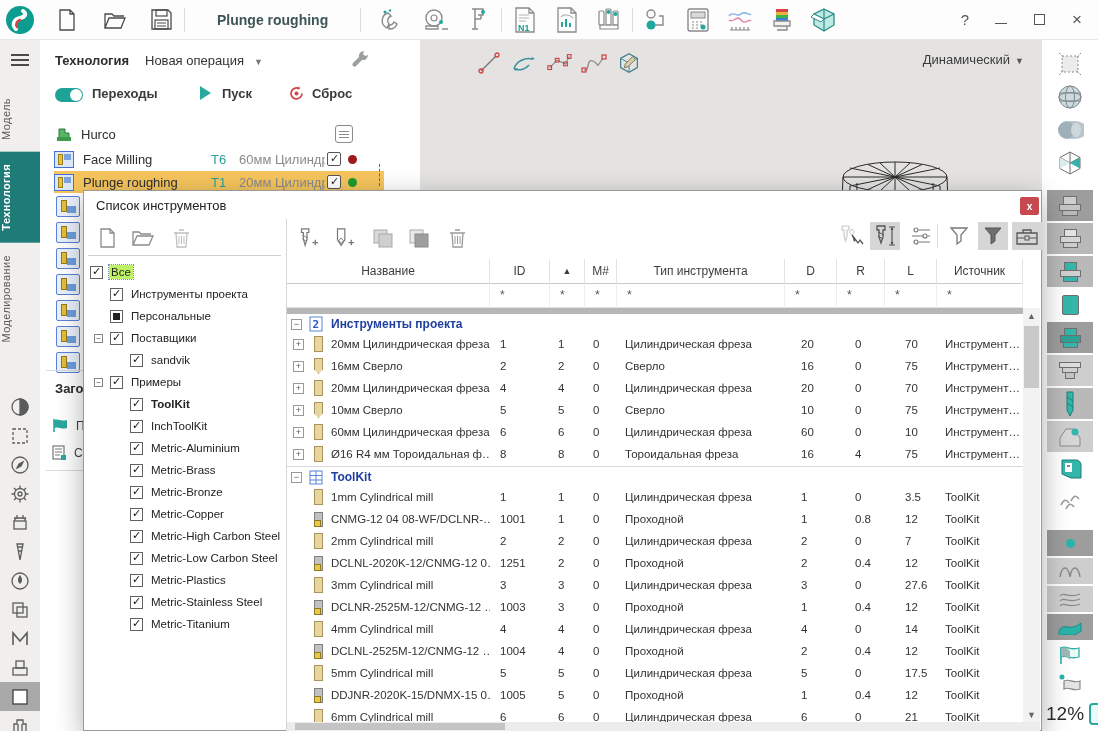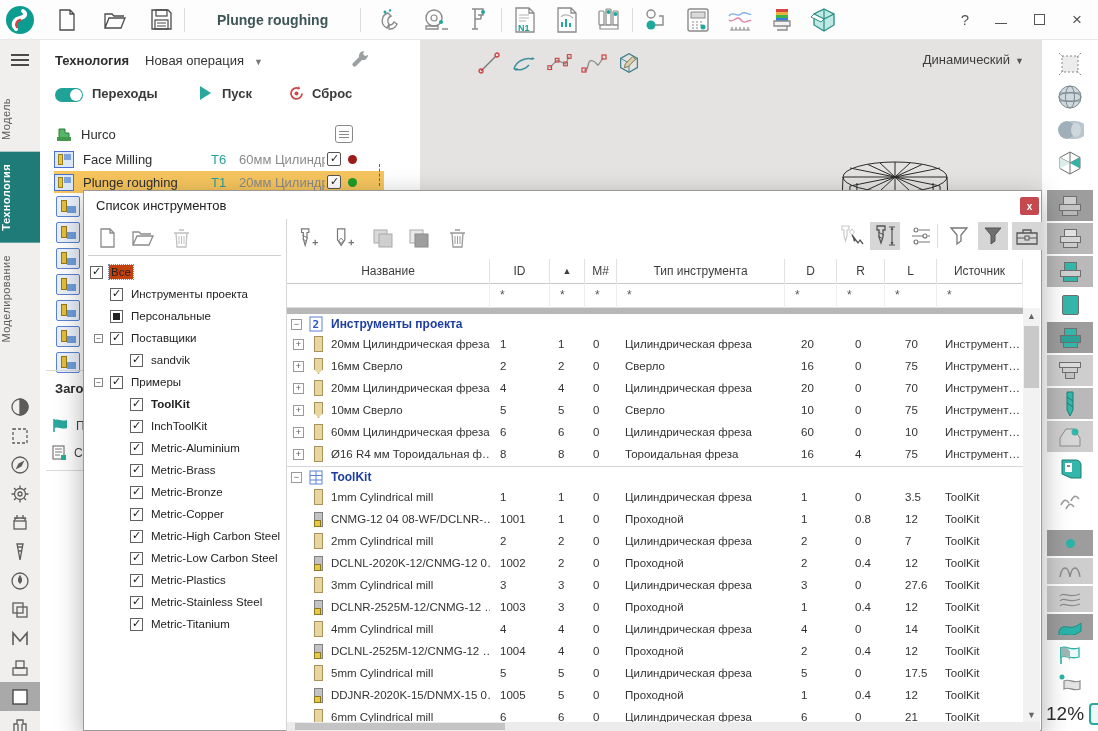--- a/index.html
+++ b/index.html
@@ -96,21 +96,21 @@
 
 
 #lib-tree{position:absolute;left:4px;top:70px;width:196px}
 .lt-row{height:22px;display:flex;align-items:center;position:relative;cursor:pointer}
 .lt-exp{position:absolute;width:9px;height:9px;border:1px solid #848484;background:#fff;font-size:8px;line-height:7px;text-align:center;color:#444}
 .lt-chk{width:13px;height:13px;border:1px solid #616161;background:#fff;position:relative;flex:none}
 .lt-chk.checked::after{content:"✓";position:absolute;left:1px;top:-2px;font-size:11px;color:#111}
 .lt-chk.partial::after{content:"";position:absolute;left:2px;top:2px;width:7px;height:7px;background:#222}
 .lt-lbl{font-size:11.5px;color:#222;margin-left:6px;white-space:nowrap;padding:1px 2px}
 .lt-lbl.bold{font-weight:bold}
-.lt-lbl.sel{background:#c2410c;outline:1px dotted #7a8aa0}
+.lt-lbl.sel{background:#bef264;outline:1px dotted #7a8aa0}
 
 
 #tbl-head,#tbl-filter,.trow,.grow{display:grid;grid-template-columns:203px 60px 35px 32px 168px 52px 48px 52px 86px;align-items:center}
 #tbl-head{position:absolute;left:203px;top:68px;width:736px;height:25px;border-bottom:1px solid #c9c9c9}
 #tbl-head .hc{font-size:12px;color:#3d3d3d;text-align:center;border-right:1px solid #e2e2e2;height:25px;line-height:25px;overflow:hidden;cursor:pointer}
 #tbl-filter{position:absolute;left:203px;top:93px;width:736px;height:24px;border-bottom:1px solid #e0e0e0}
 #tbl-filter .fc{font-size:12px;color:#555;padding-left:10px;border-right:1px solid #eee;height:24px;line-height:22px;cursor:text}
 #tbl-rows{position:absolute;left:203px;top:117px;width:736px;height:415px;overflow:hidden}
 .gband{height:6px;background:#b7b7b7;margin-bottom:1px}
 .gline{height:1px;background:#d8d8d8;margin:1px 0}
@@ -1009,21 +1009,21 @@
           <span class="tc pl18">0</span>
           <span class="tc pl20">7</span>
           <span class="tc pl8">ToolKit</span>
         </div>
         <div class="trow">
           <span class="tc name">
             <span class="tspc"></span>
             <span class="tool-ico insert"></span>
             <span class="tc nm-txt">DCLNL-2020K-12/CNMG-12 0…</span>
           </span>
-          <span class="tc pl10">1002</span>
+          <span class="tc pl10">1251</span>
           <span class="tc pl8">2</span>
           <span class="tc pl8">0</span>
           <span class="tc pl8">Проходной</span>
           <span class="tc pl16">2</span>
           <span class="tc pl18">0.4</span>
           <span class="tc pl20">12</span>
           <span class="tc pl8">ToolKit</span>
         </div>
         <div class="trow">
           <span class="tc name">

